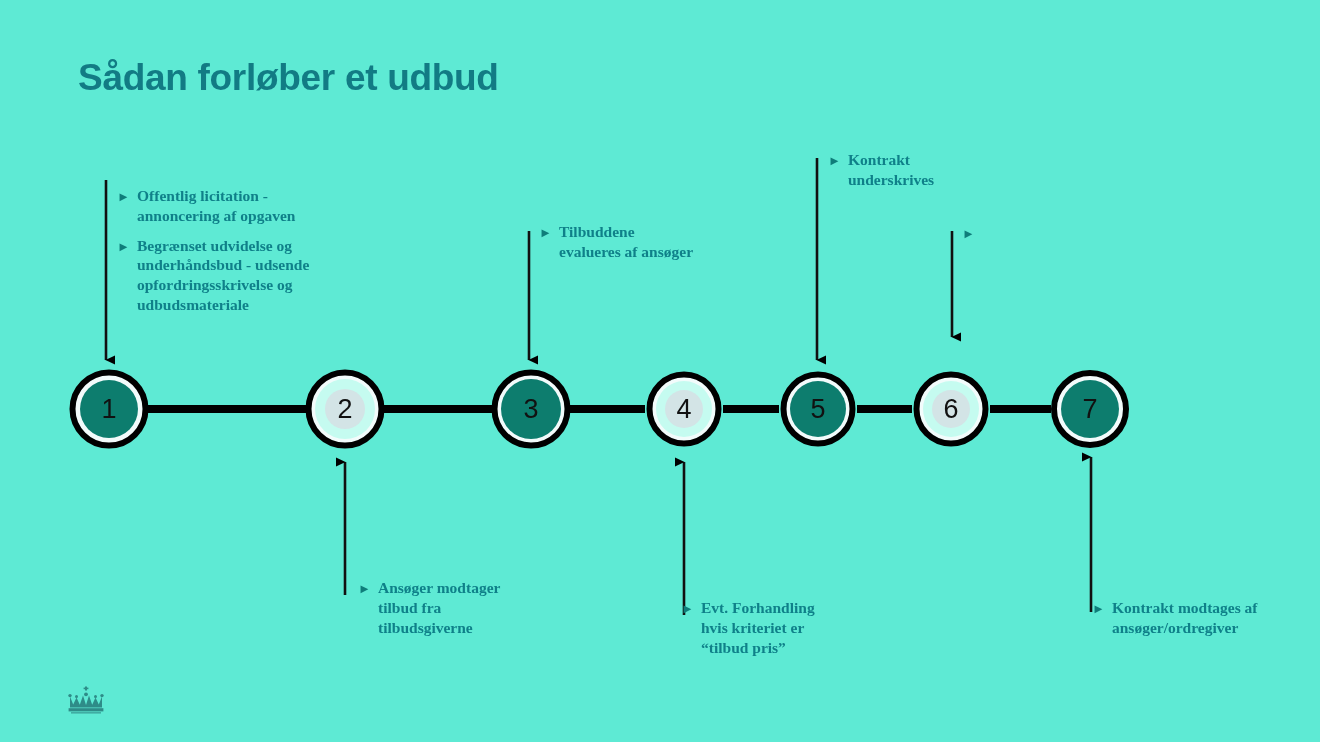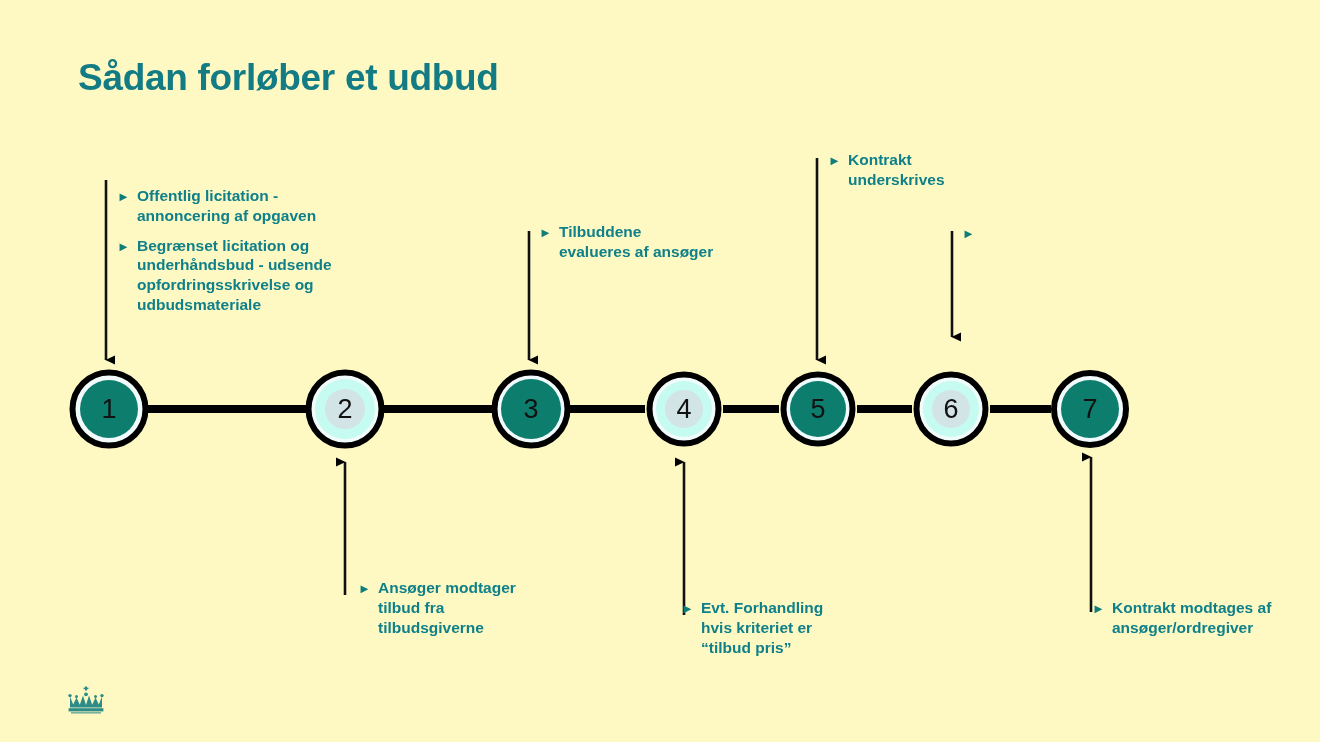--- a/index.html
+++ b/index.html
@@ -12,21 +12,21 @@
     background: #cfe2e5;
     font-family: "Liberation Sans", sans-serif;
     overflow: hidden;
     position: relative;
   }
   #slide {
     position: absolute;
     left: 0; top: 0;
     width: 1320px;
     height: 742px;
-    background: #fef9c3;
+    background: #5eead4;
   }
 
   
   .title {
     position: absolute;
     left: 78px;
     top: 57px;
     font-size: 37px;
     font-weight: bold;
     color: #127b84;
@@ -60,20 +60,21 @@
     flex: 0 0 auto;
     width: 20px;
     color: #0f7d7a;
     font-size: 13px;
     line-height: 1.5;
     margin-top: 1px;
   }
   .callout .txt {
     flex: 1 1 auto;
     white-space: pre-line;
+    font-family: Liberation Serif, serif;
   }
 
   
   .stepnum {
     position: absolute;
     width: 60px;
     height: 60px;
     margin-left: -30px;
     margin-top: -30px;
     display: flex;
@@ -186,21 +187,21 @@
   <div class="stepnum" style="left:1090px; top:409px;">7</div>
 
   <div class="callout" style="left:117px; top:186px; width:290px;">
     <div class="bullet-row">
       <span class="marker">►</span>
       <span class="txt">Offentlig licitation -
 annoncering af opgaven</span>
     </div>
     <div class="bullet-row">
       <span class="marker">►</span>
-      <span class="txt">Begrænset licitation og
+      <span class="txt">Begrænset udvidelse og
 underhåndsbud - udsende
 opfordringsskrivelse og
 udbudsmateriale</span>
     </div>
   </div>
 
   <div class="callout" style="left:358px; top:578px; width:240px;">
     <div class="bullet-row">
       <span class="marker">►</span>
       <span class="txt">Ansøger modtager

